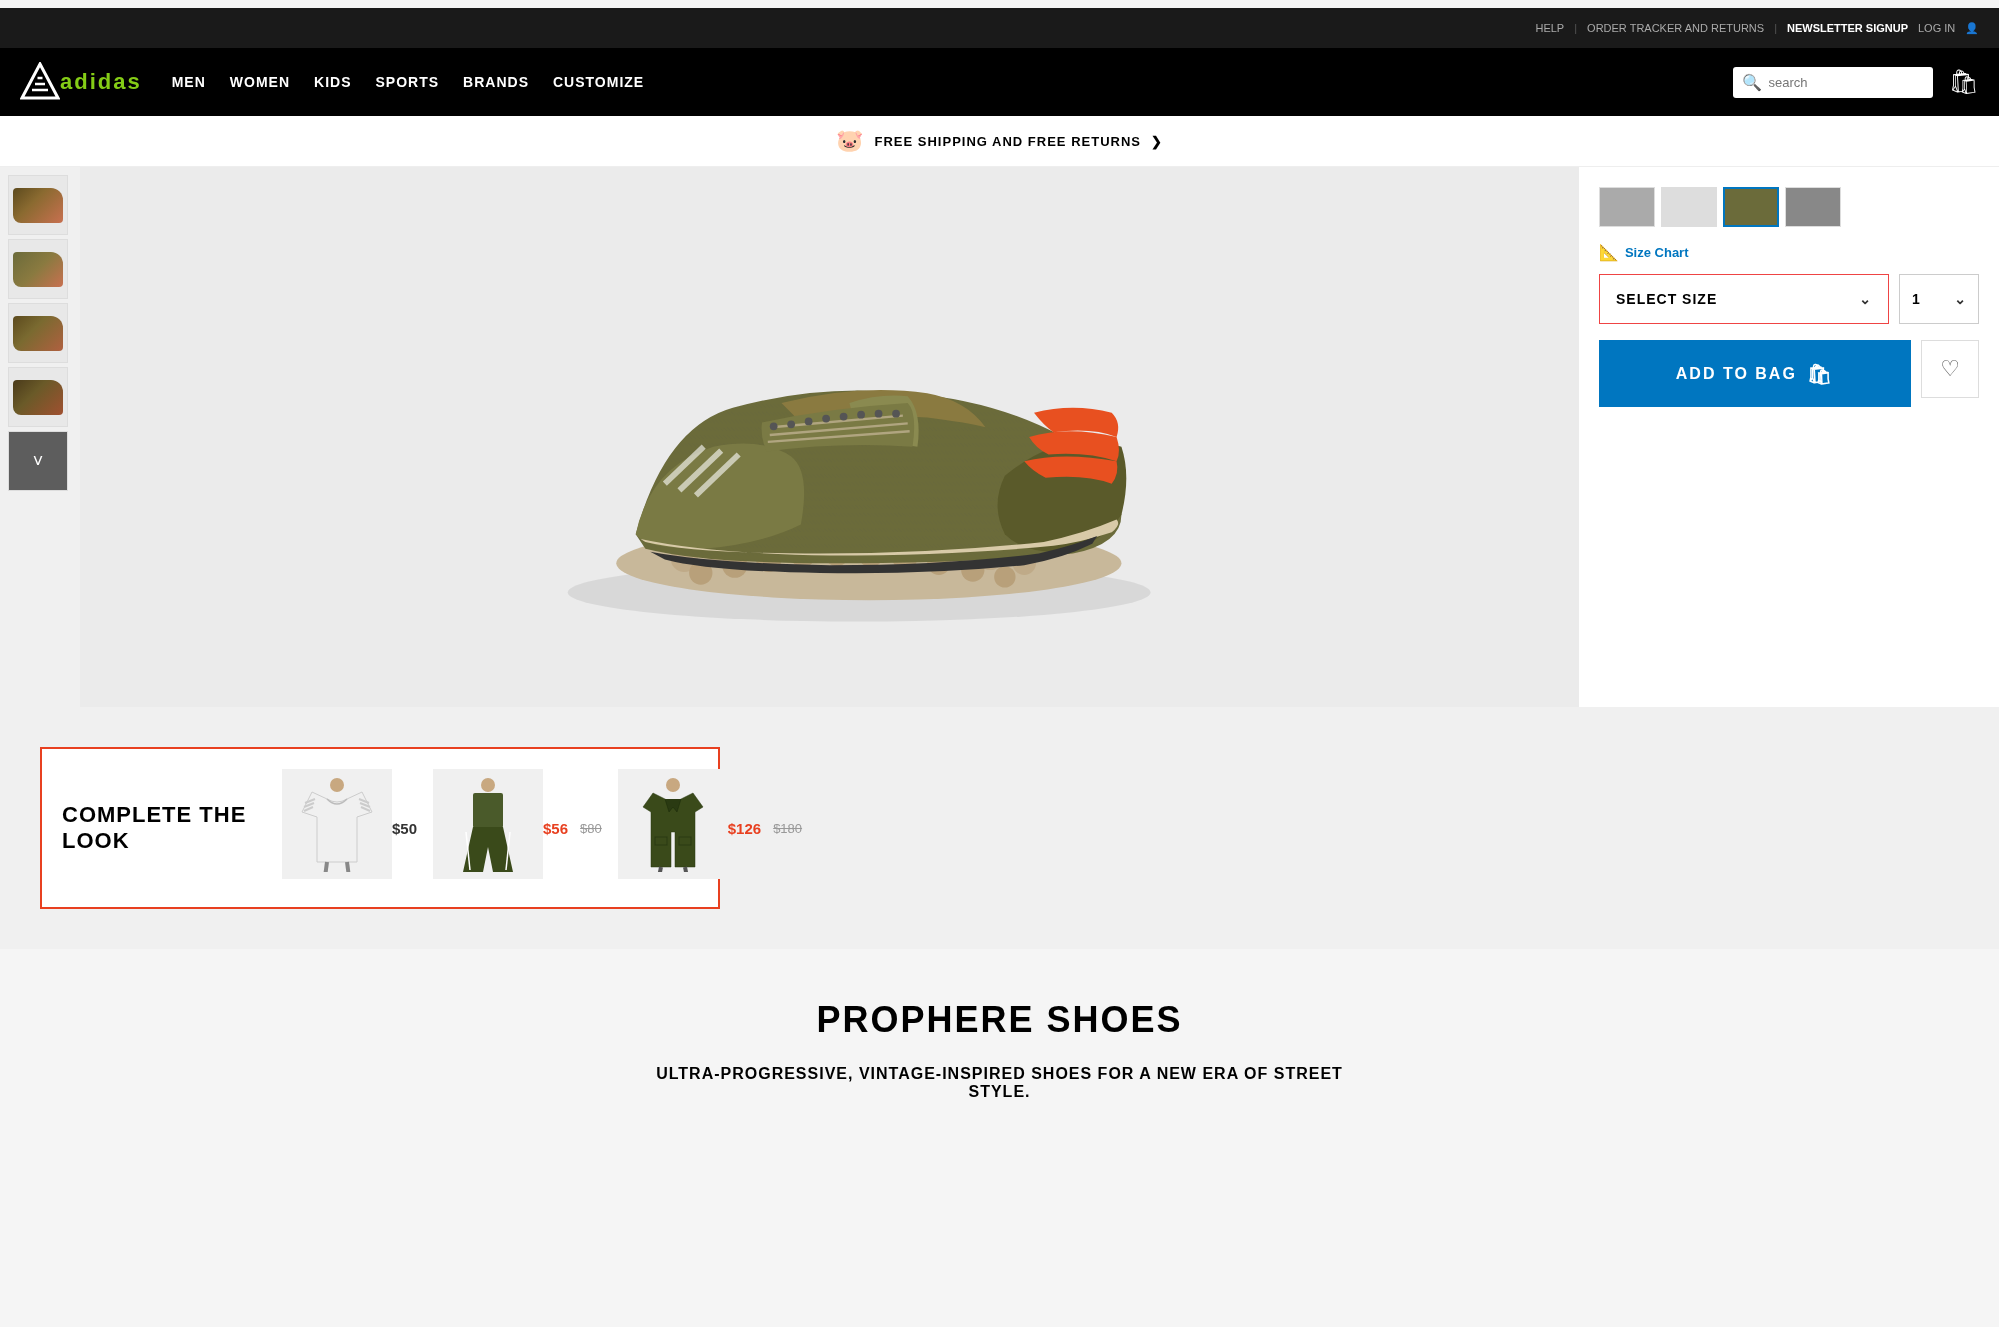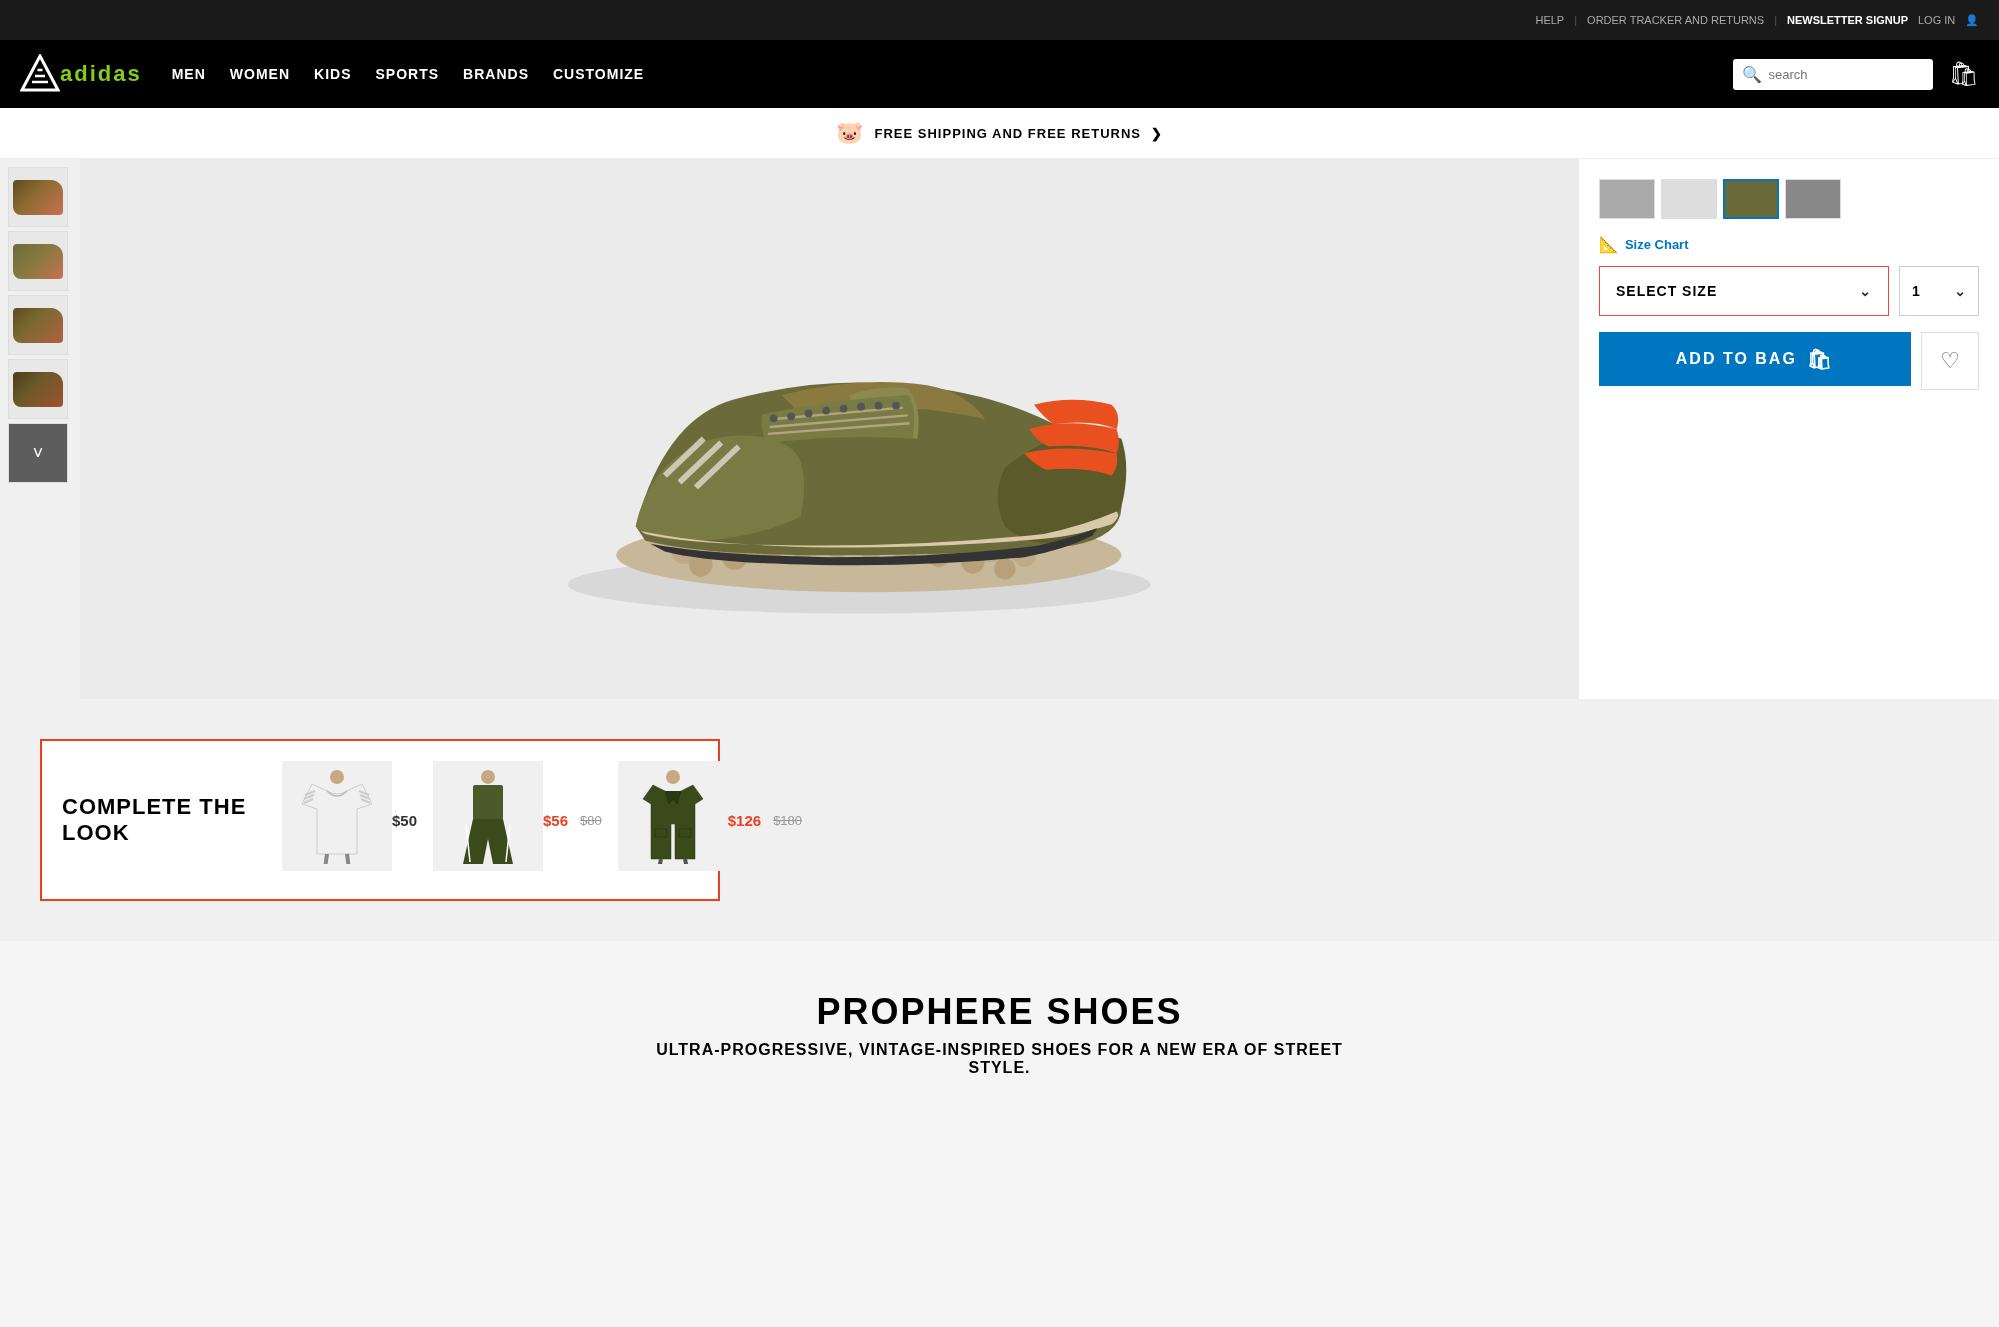--- a/index.html
+++ b/index.html
@@ -9,20 +9,21 @@
     .utility-bar {
       background: #1a1a1a;
       color: #ccc;
       font-size: 11px;
       display: flex;
       justify-content: flex-end;
       align-items: center;
       padding: 20px 20px;
       gap: 10px;
       height: 26px;
+      margin-top: 8px;
     }
     .utility-bar span { color: #aaa; }
     .utility-bar .separator { color: #555; }
     .utility-bar .newsletter { font-weight: bold; color: #fff; }
 
     
     .main-nav {
       background: #000;
       display: flex;
       align-items: center;
@@ -229,21 +230,21 @@
       background: #fff;
     }
     .chevron { font-size: 14px; color: #333; }
 
     .add-row {
       display: flex;
       gap: 10px;
     }
     .add-to-bag-btn {
       flex: 1;
-      height: 54px;
+      height: 67px;
       background: #0076c0;
       color: #fff;
       border: none;
       font-size: 16px;
       font-weight: bold;
       letter-spacing: 2px;
       cursor: pointer;
       display: flex;
       align-items: center;
       justify-content: center;
@@ -316,21 +317,21 @@
     
     .product-description {
       background: #f5f5f5;
       text-align: center;
       padding: 50px 20px 30px;
     }
     .product-name {
       font-size: 36px;
       font-weight: 900;
       letter-spacing: 2px;
-      margin-bottom: 8px;
+      margin-bottom: 24px;
     }
     .product-tagline {
       font-size: 16px;
       font-weight: bold;
       letter-spacing: 1px;
       max-width: 700px;
       margin: 0 auto;
     }
 
     

